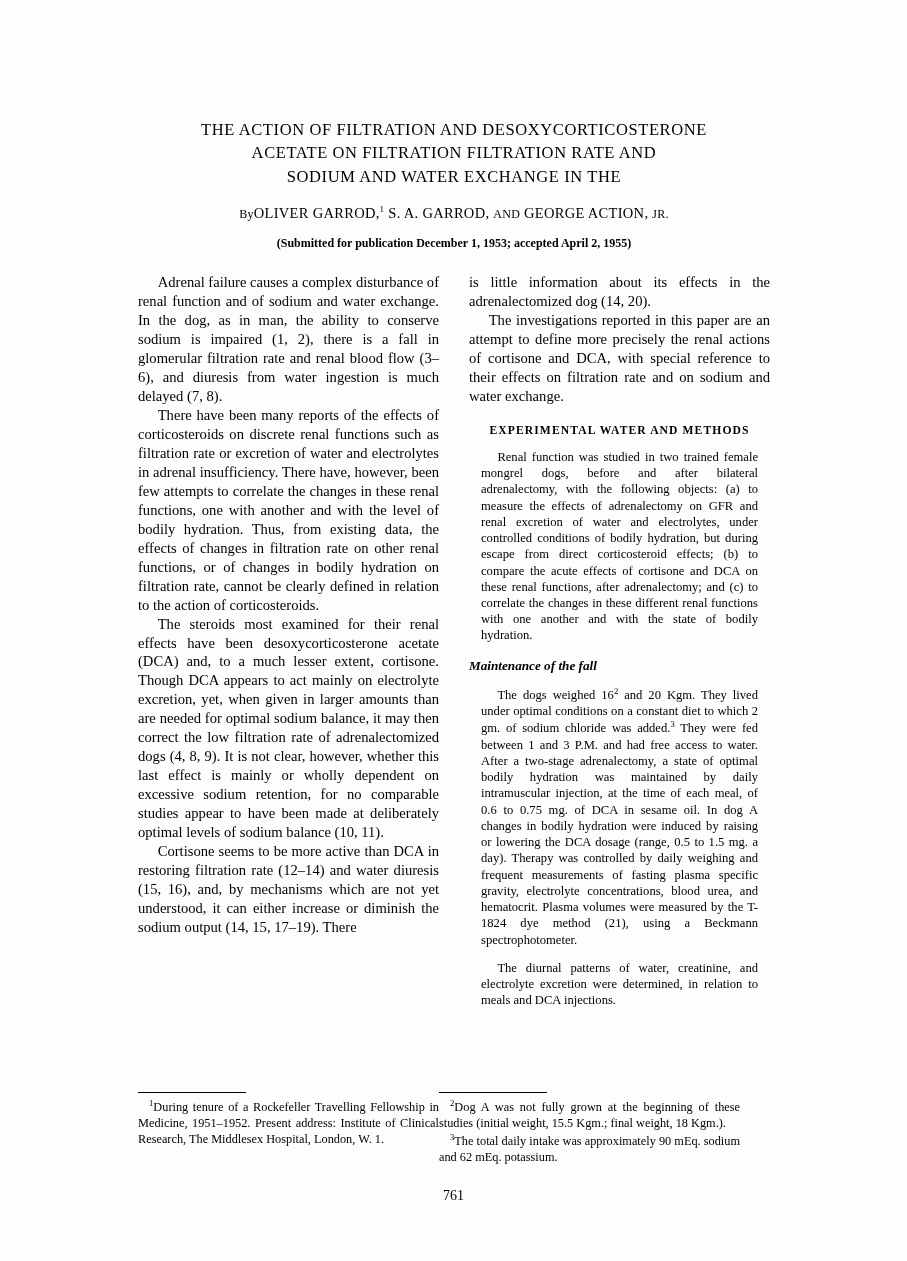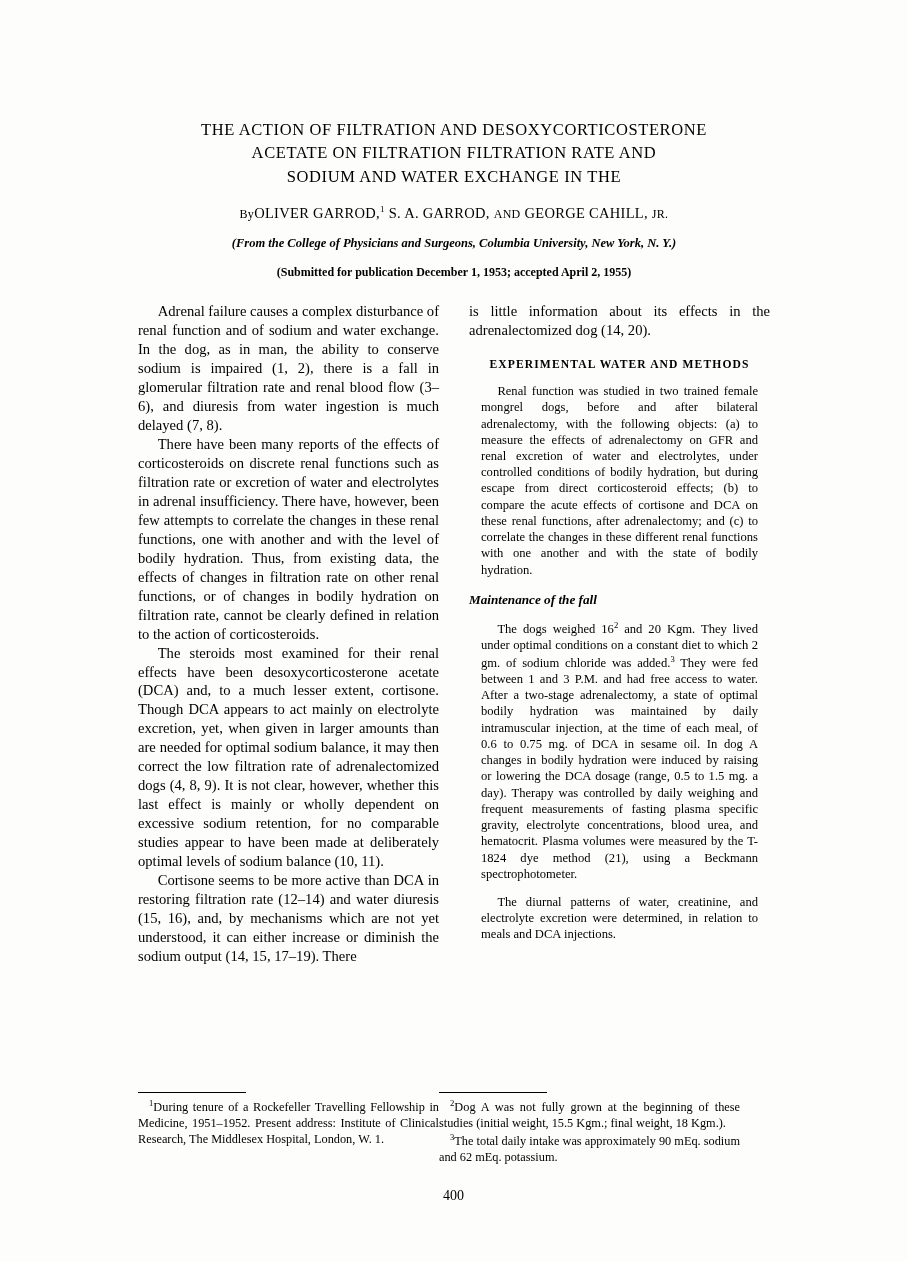--- a/index.html
+++ b/index.html
@@ -146,37 +146,37 @@
 <div class="page">
   <div class="content">
 
     <h1 class="title">
       <span class="line">THE ACTION OF FILTRATION AND DESOXYCORTICOSTERONE</span>
       <span class="line">ACETATE ON FILTRATION FILTRATION RATE AND</span>
       <span class="line">SODIUM AND WATER EXCHANGE IN THE</span>
     </h1>
 
     <p class="byline">
-      <span class="small-caps">By</span><span>OLIVER GARROD,</span><sup>1</sup><span> S. A. GARROD, </span><span class="small-caps">AND</span><span> GEORGE CAHILL, </span><span class="small-caps">JR.</span>
+      <span class="small-caps">By</span><span>OLIVER GARROD,</span><sup>1</sup><span> S. A. GARROD, </span><span class="small-caps">AND</span><span> GEORGE ACTION, </span><span class="small-caps">JR.</span>
     </p>
 
-    <p class="affiliation">(From the College of Physicians and Surgeons, Columbia University, New York, N. Y.)</p>
     <p class="submitted">(Submitted for publication December 1, 1953; accepted April 2, 1955)</p>
 
     <div class="columns">
 
       <div class="col">
         <p class="body first">Adrenal failure causes a complex disturbance of renal function and of sodium and water exchange. In the dog, as in man, the ability to conserve sodium is impaired (1, 2), there is a fall in glomerular filtration rate and renal blood flow (3–6), and diuresis from water ingestion is much delayed (7, 8).</p>
         <p class="body">There have been many reports of the effects of corticosteroids on discrete renal functions such as filtration rate or excretion of water and electrolytes in adrenal insufficiency. There have, however, been few attempts to correlate the changes in these renal functions, one with another and with the level of bodily hydration. Thus, from existing data, the effects of changes in filtration rate on other renal functions, or of changes in bodily hydration on filtration rate, cannot be clearly defined in relation to the action of corticosteroids.</p>
         <p class="body">The steroids most examined for their renal effects have been desoxycorticosterone acetate (DCA) and, to a much lesser extent, cortisone. Though DCA appears to act mainly on electrolyte excretion, yet, when given in larger amounts than are needed for optimal sodium balance, it may then correct the low filtration rate of adrenalectomized dogs (4, 8, 9). It is not clear, however, whether this last effect is mainly or wholly dependent on excessive sodium retention, for no comparable studies appear to have been made at deliberately optimal levels of sodium balance (10, 11).</p>
         <p class="body">Cortisone seems to be more active than DCA in restoring filtration rate (12–14) and water diuresis (15, 16), and, by mechanisms which are not yet understood, it can either increase or diminish the sodium output (14, 15, 17–19). There</p>
       </div>
 
       <div class="col">
         <p class="body" style="text-indent:0">is little information about its effects in the adrenalectomized dog (14, 20).</p>
+        <p class="body">The investigations reported in this paper are an attempt to define more precisely the renal actions of cortisone and DCA, with special reference to their effects on filtration rate and on sodium and water exchange.</p>
 
         <h2 class="section-head">EXPERIMENTAL WATER AND METHODS</h2>
 
         <p class="small">Renal function was studied in two trained female mongrel dogs, before and after bilateral adrenalectomy, with the following objects: (a) to measure the effects of adrenalectomy on GFR and renal excretion of water and electrolytes, under controlled conditions of bodily hydration, but during escape from direct corticosteroid effects; (b) to compare the acute effects of cortisone and DCA on these renal functions, after adrenalectomy; and (c) to correlate the changes in these different renal functions with one another and with the state of bodily hydration.</p>
 
         <h3 class="sub-head">Maintenance of the fall</h3>
 
         <p class="small"><span>The dogs weighed 16</span><sup>2</sup><span> and 20 Kgm. They lived under optimal conditions on a constant diet to which 2 gm. of sodium chloride was added.</span><sup>3</sup><span> They were fed between 1 and 3 P.M. and had free access to water. After a two-stage adrenalectomy, a state of optimal bodily hydration was maintained by daily intramuscular injection, at the time of each meal, of 0.6 to 0.75 mg. of DCA in sesame oil. In dog A changes in bodily hydration were induced by raising or lowering the DCA dosage (range, 0.5 to 1.5 mg. a day). Therapy was controlled by daily weighing and frequent measurements of fasting plasma specific gravity, electrolyte concentrations, blood urea, and hematocrit. Plasma volumes were measured by the T-1824 dye method (21), using a Beckmann spectrophotometer.</span></p>
 
         <p class="small">The diurnal patterns of water, creatinine, and electrolyte excretion were determined, in relation to meals and DCA injections.</p>
@@ -190,14 +190,14 @@
       <hr class="rule">
       <p class="footnote"><sup>1</sup><span>During tenure of a Rockefeller Travelling Fellowship in Medicine, 1951–1952. Present address: Institute of Clinical Research, The Middlesex Hospital, London, W. 1.</span></p>
     </div>
     <div class="fn-col">
       <hr class="rule">
       <p class="footnote"><sup>2</sup><span>Dog A was not fully grown at the beginning of these studies (initial weight, 15.5 Kgm.; final weight, 18 Kgm.).</span></p>
       <p class="footnote"><sup>3</sup><span>The total daily intake was approximately 90 mEq. sodium and 62 mEq. potassium.</span></p>
     </div>
   </div>
 
-  <div class="page-number">400</div>
+  <div class="page-number">761</div>
 </div>
 
 </body></html>

